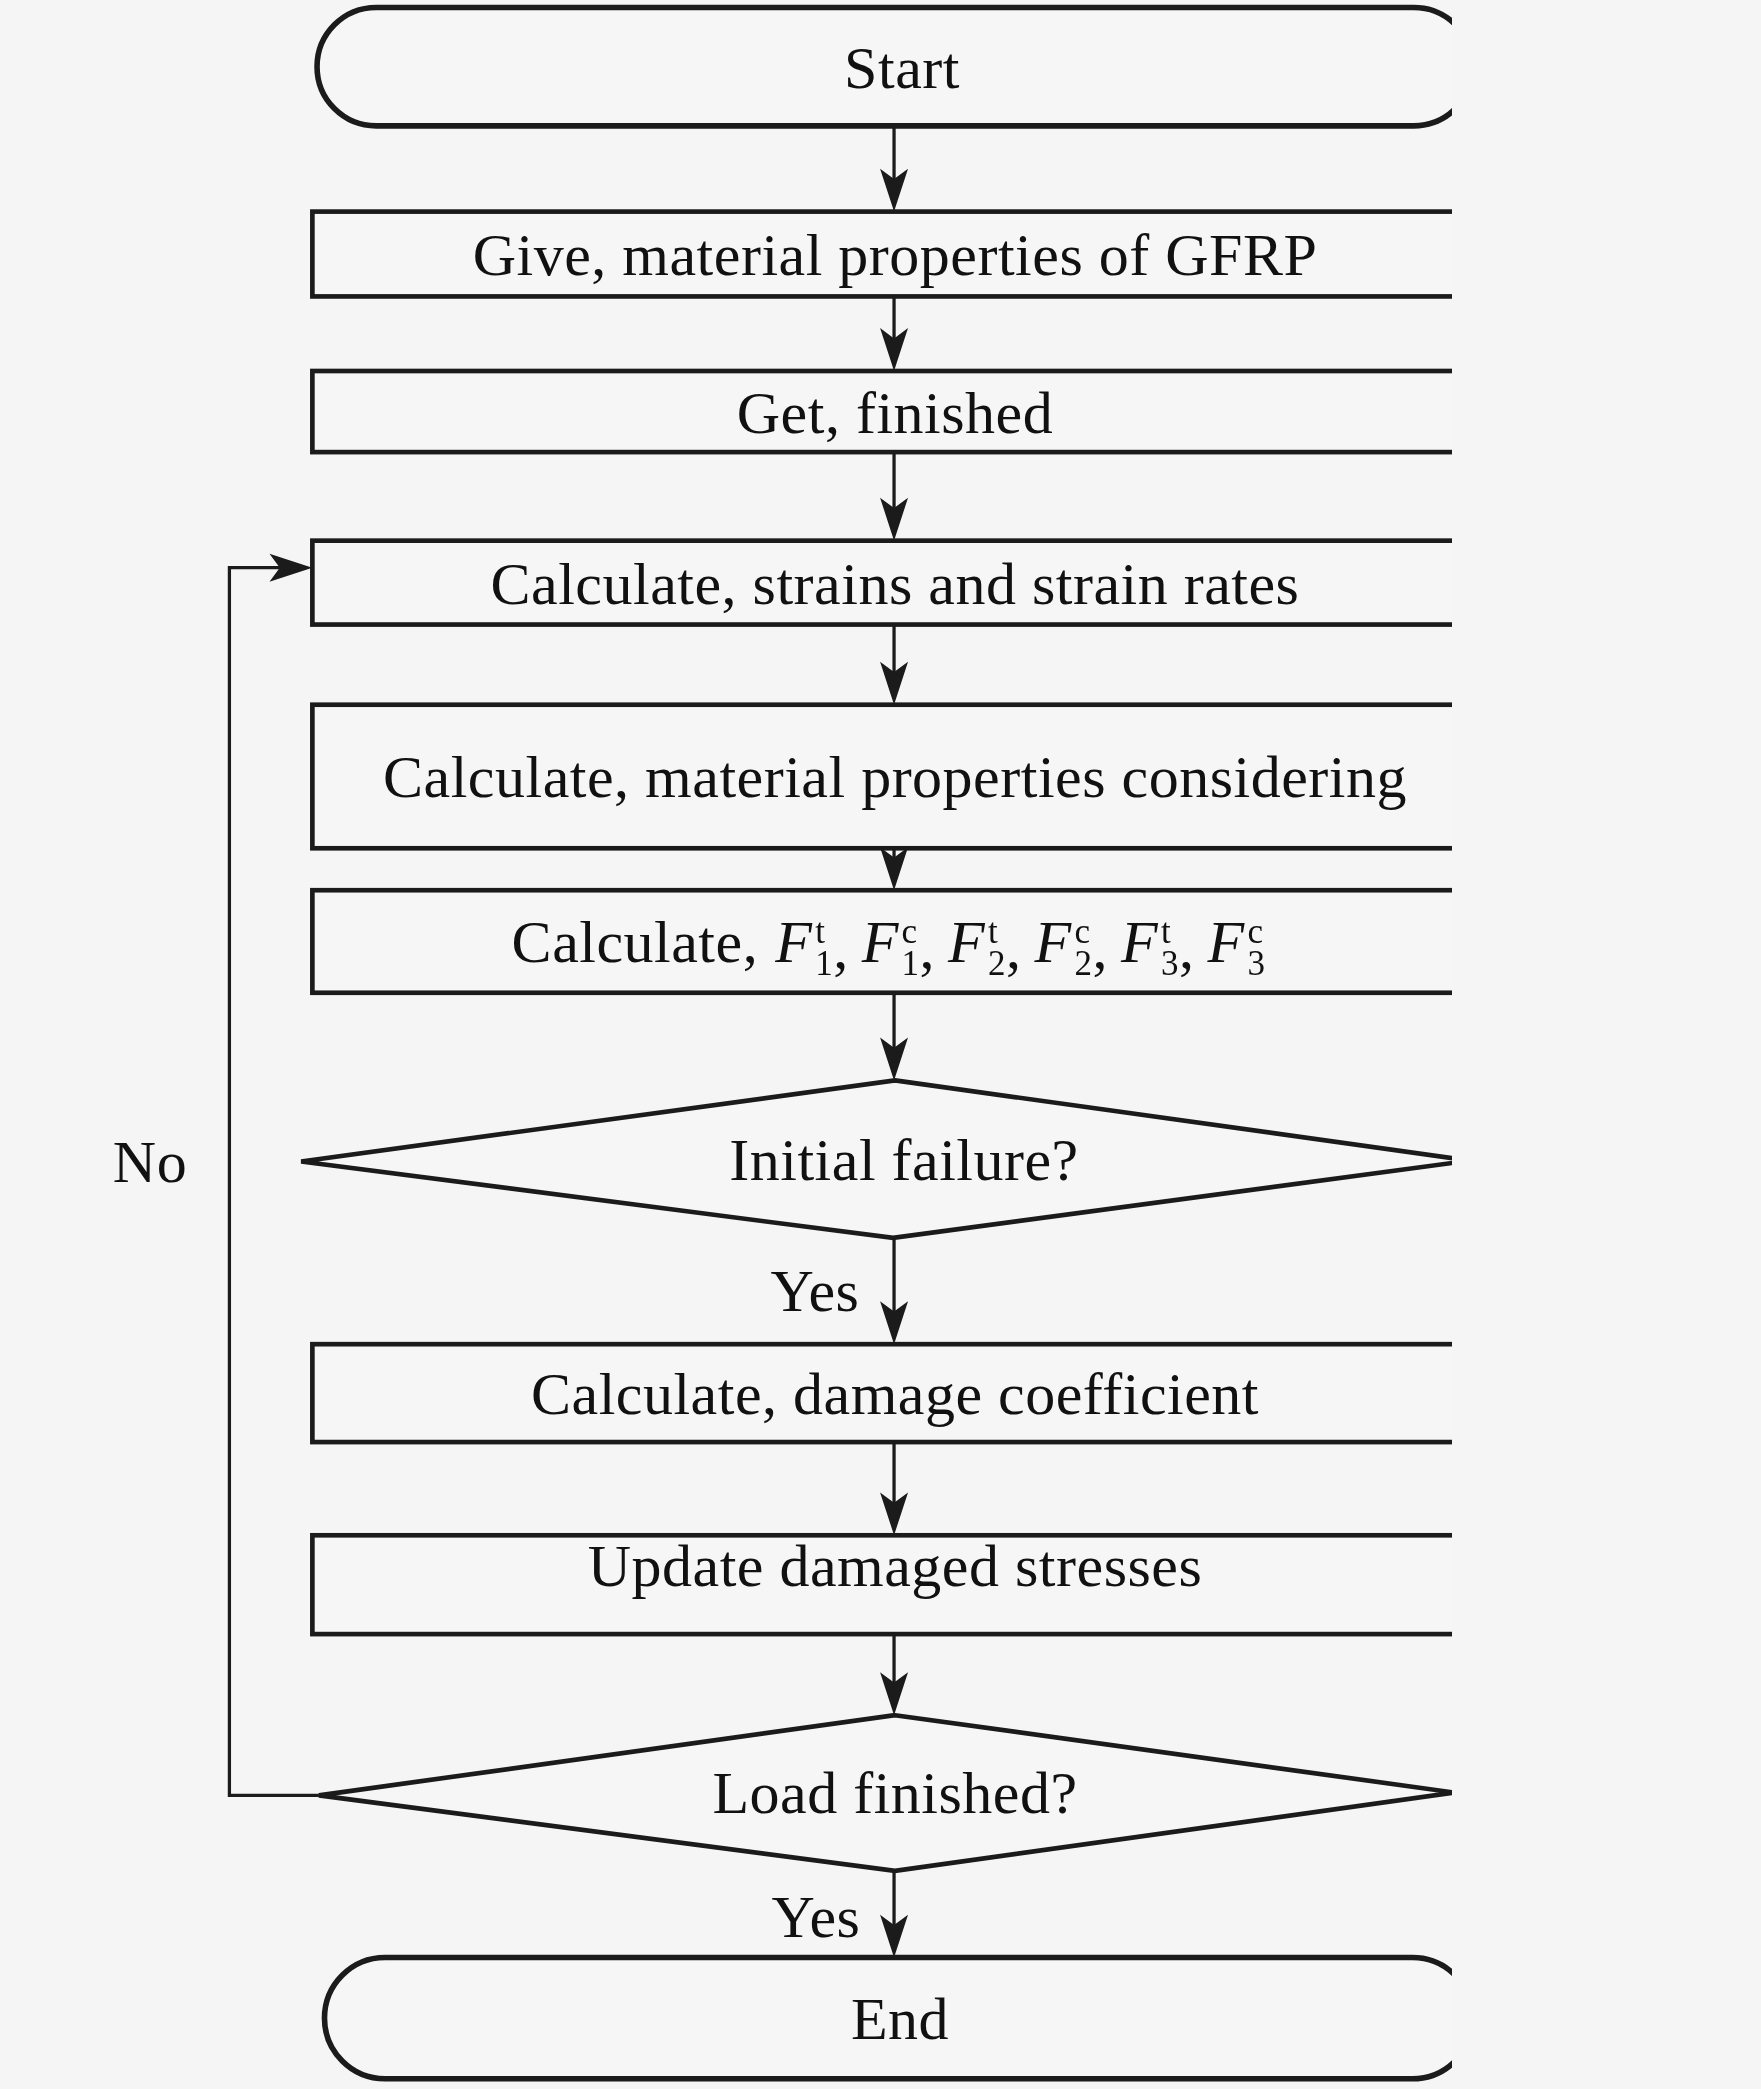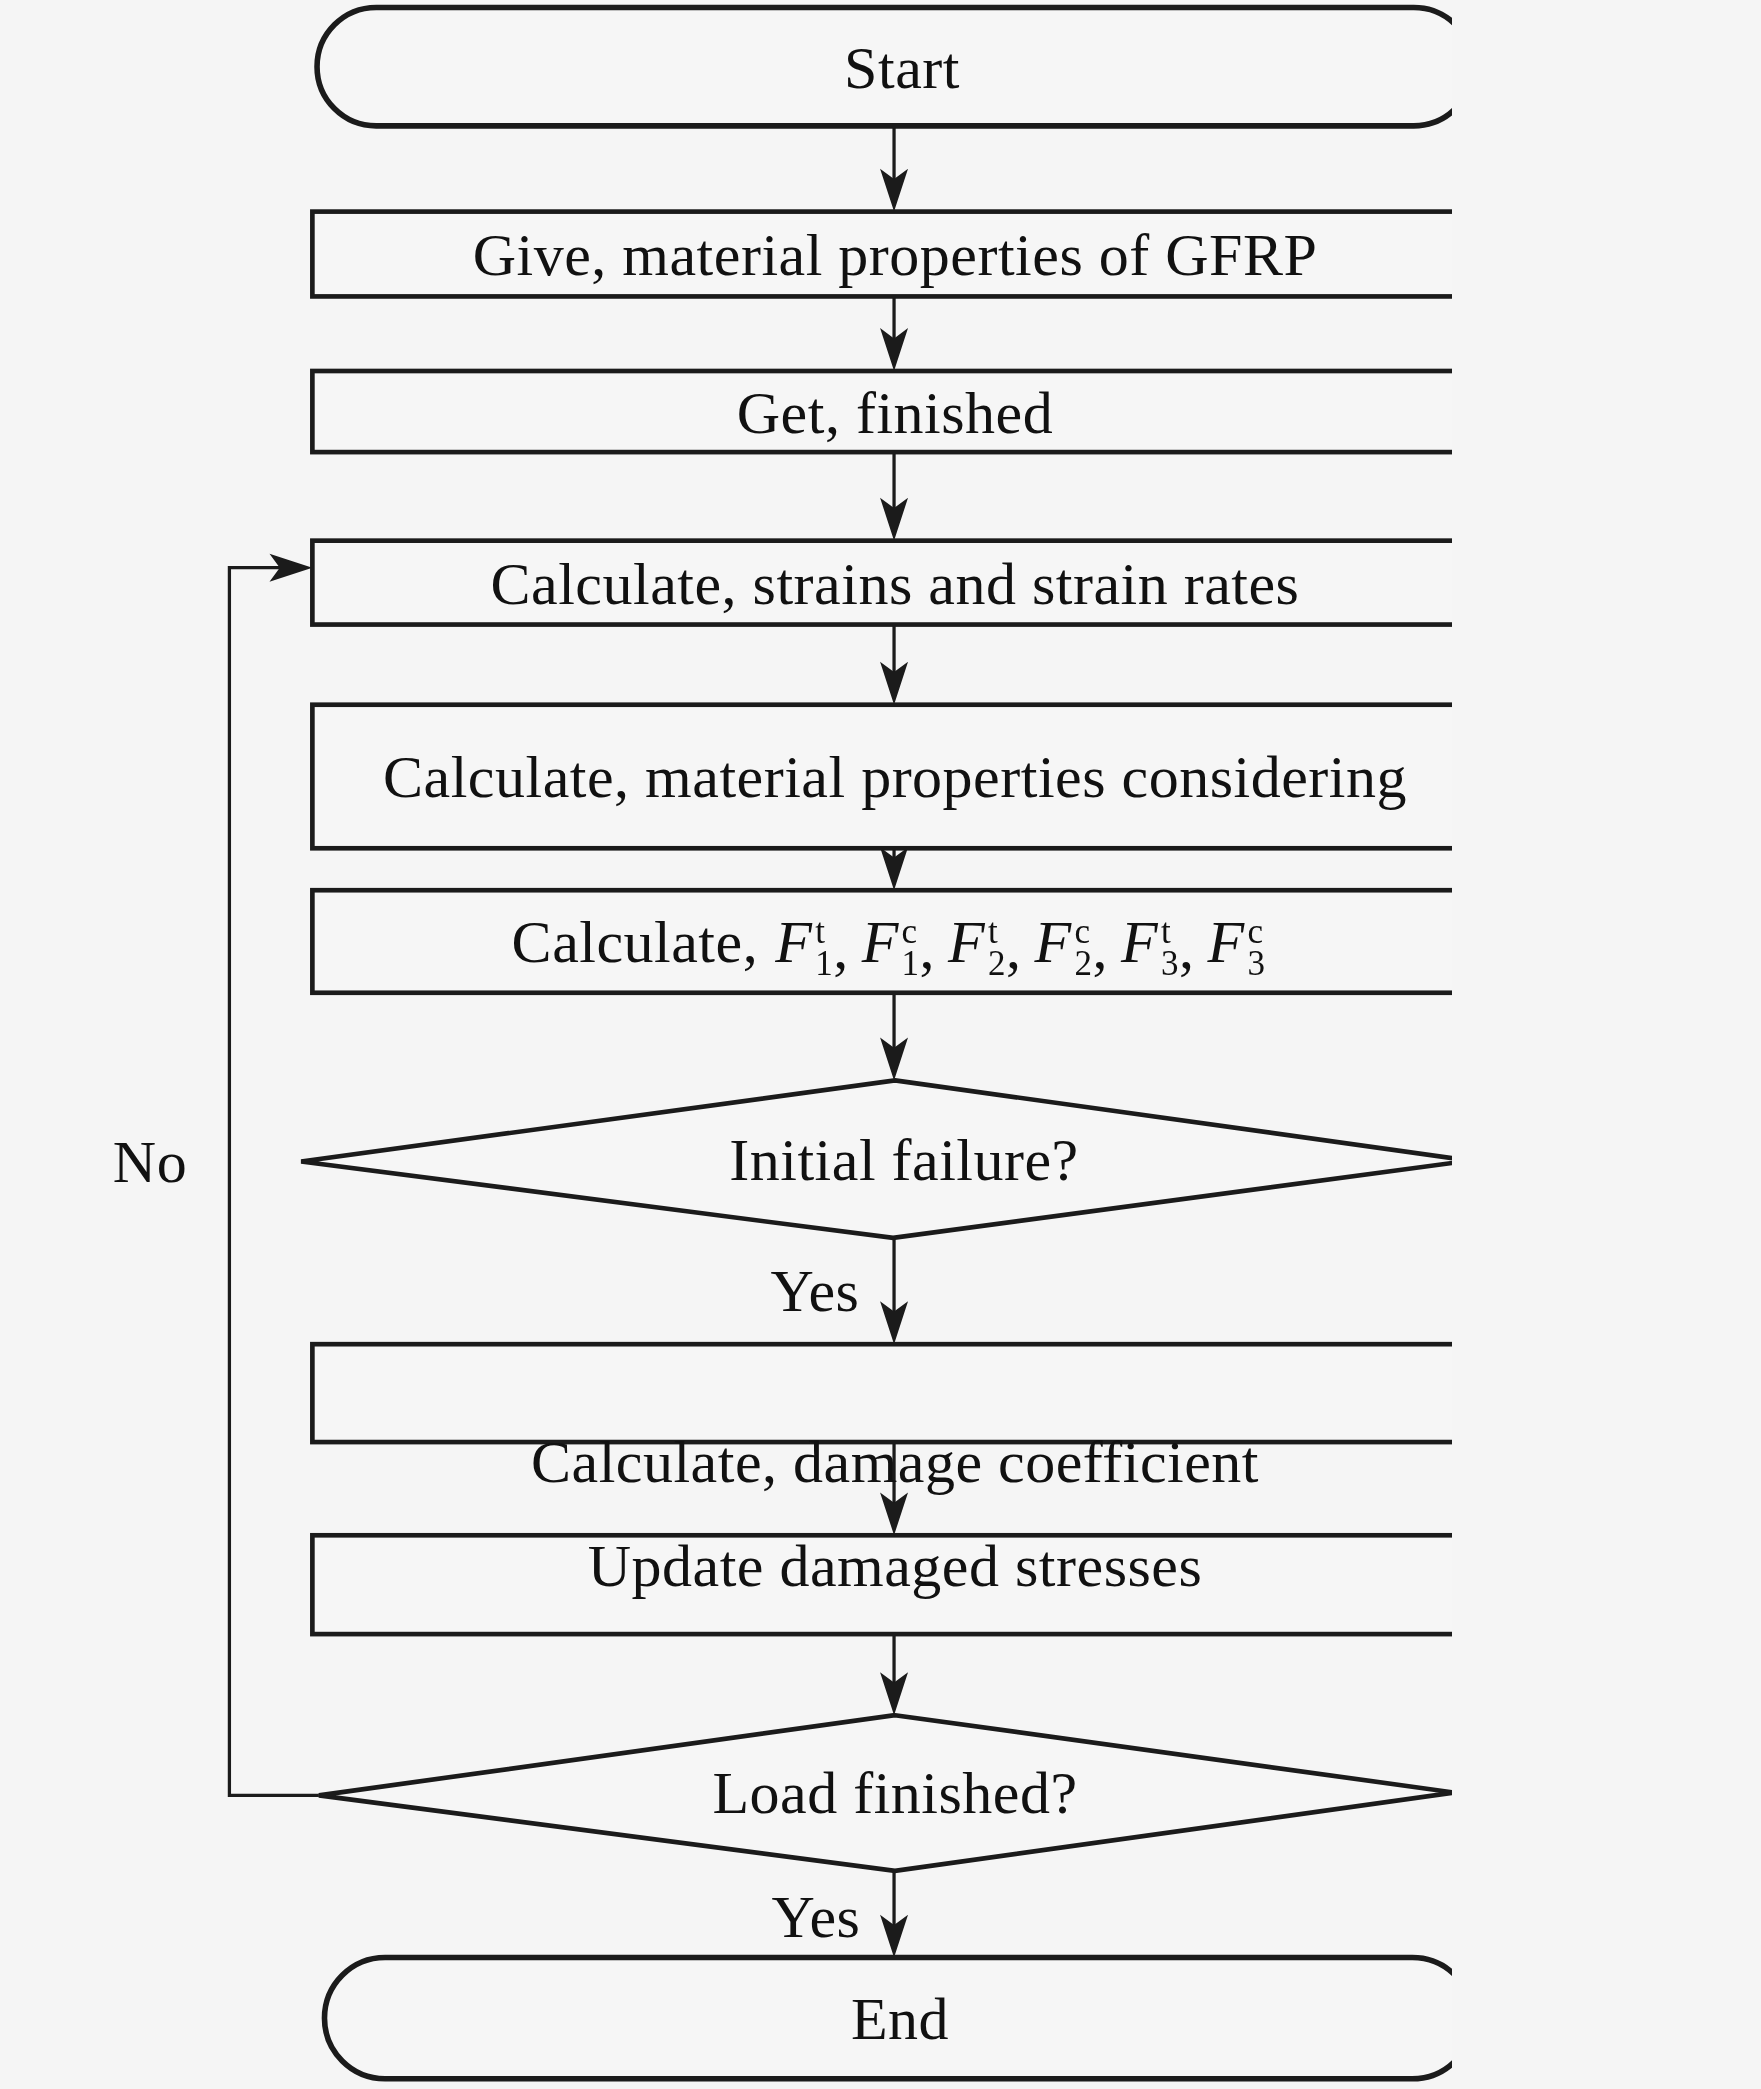--- a/index.html
+++ b/index.html
@@ -151,21 +151,21 @@
             <span>c</span>
             <span>3</span>
           </span>
         <span class="tail"></span>
       </span>
     </span>
   </div>
 
   <div class="lbl" style="left:904px; top:1160px;">Initial failure?</div>
 
-  <div class="lbl" style="left:895px; top:1462px;font-family:Liberation Serif, serif;">Calculate, damage coefficient</div>
+  <div class="lbl" style="left:895px; top:1394px;font-family:Liberation Serif, serif;">Calculate, damage coefficient</div>
 
   <div class="lbl" style="left:895px; top:1566px;">Update damaged stresses</div>
 
   <div class="lbl" style="left:895px; top:1793px;">Load finished?</div>
 
   <div class="lbl" style="left:900px; top:2019px;">End</div>
 
   <div class="lbl" style="left:815px; top:1291px;">Yes</div>
 
   <div class="lbl" style="left:1614px; top:749px;">No</div>

